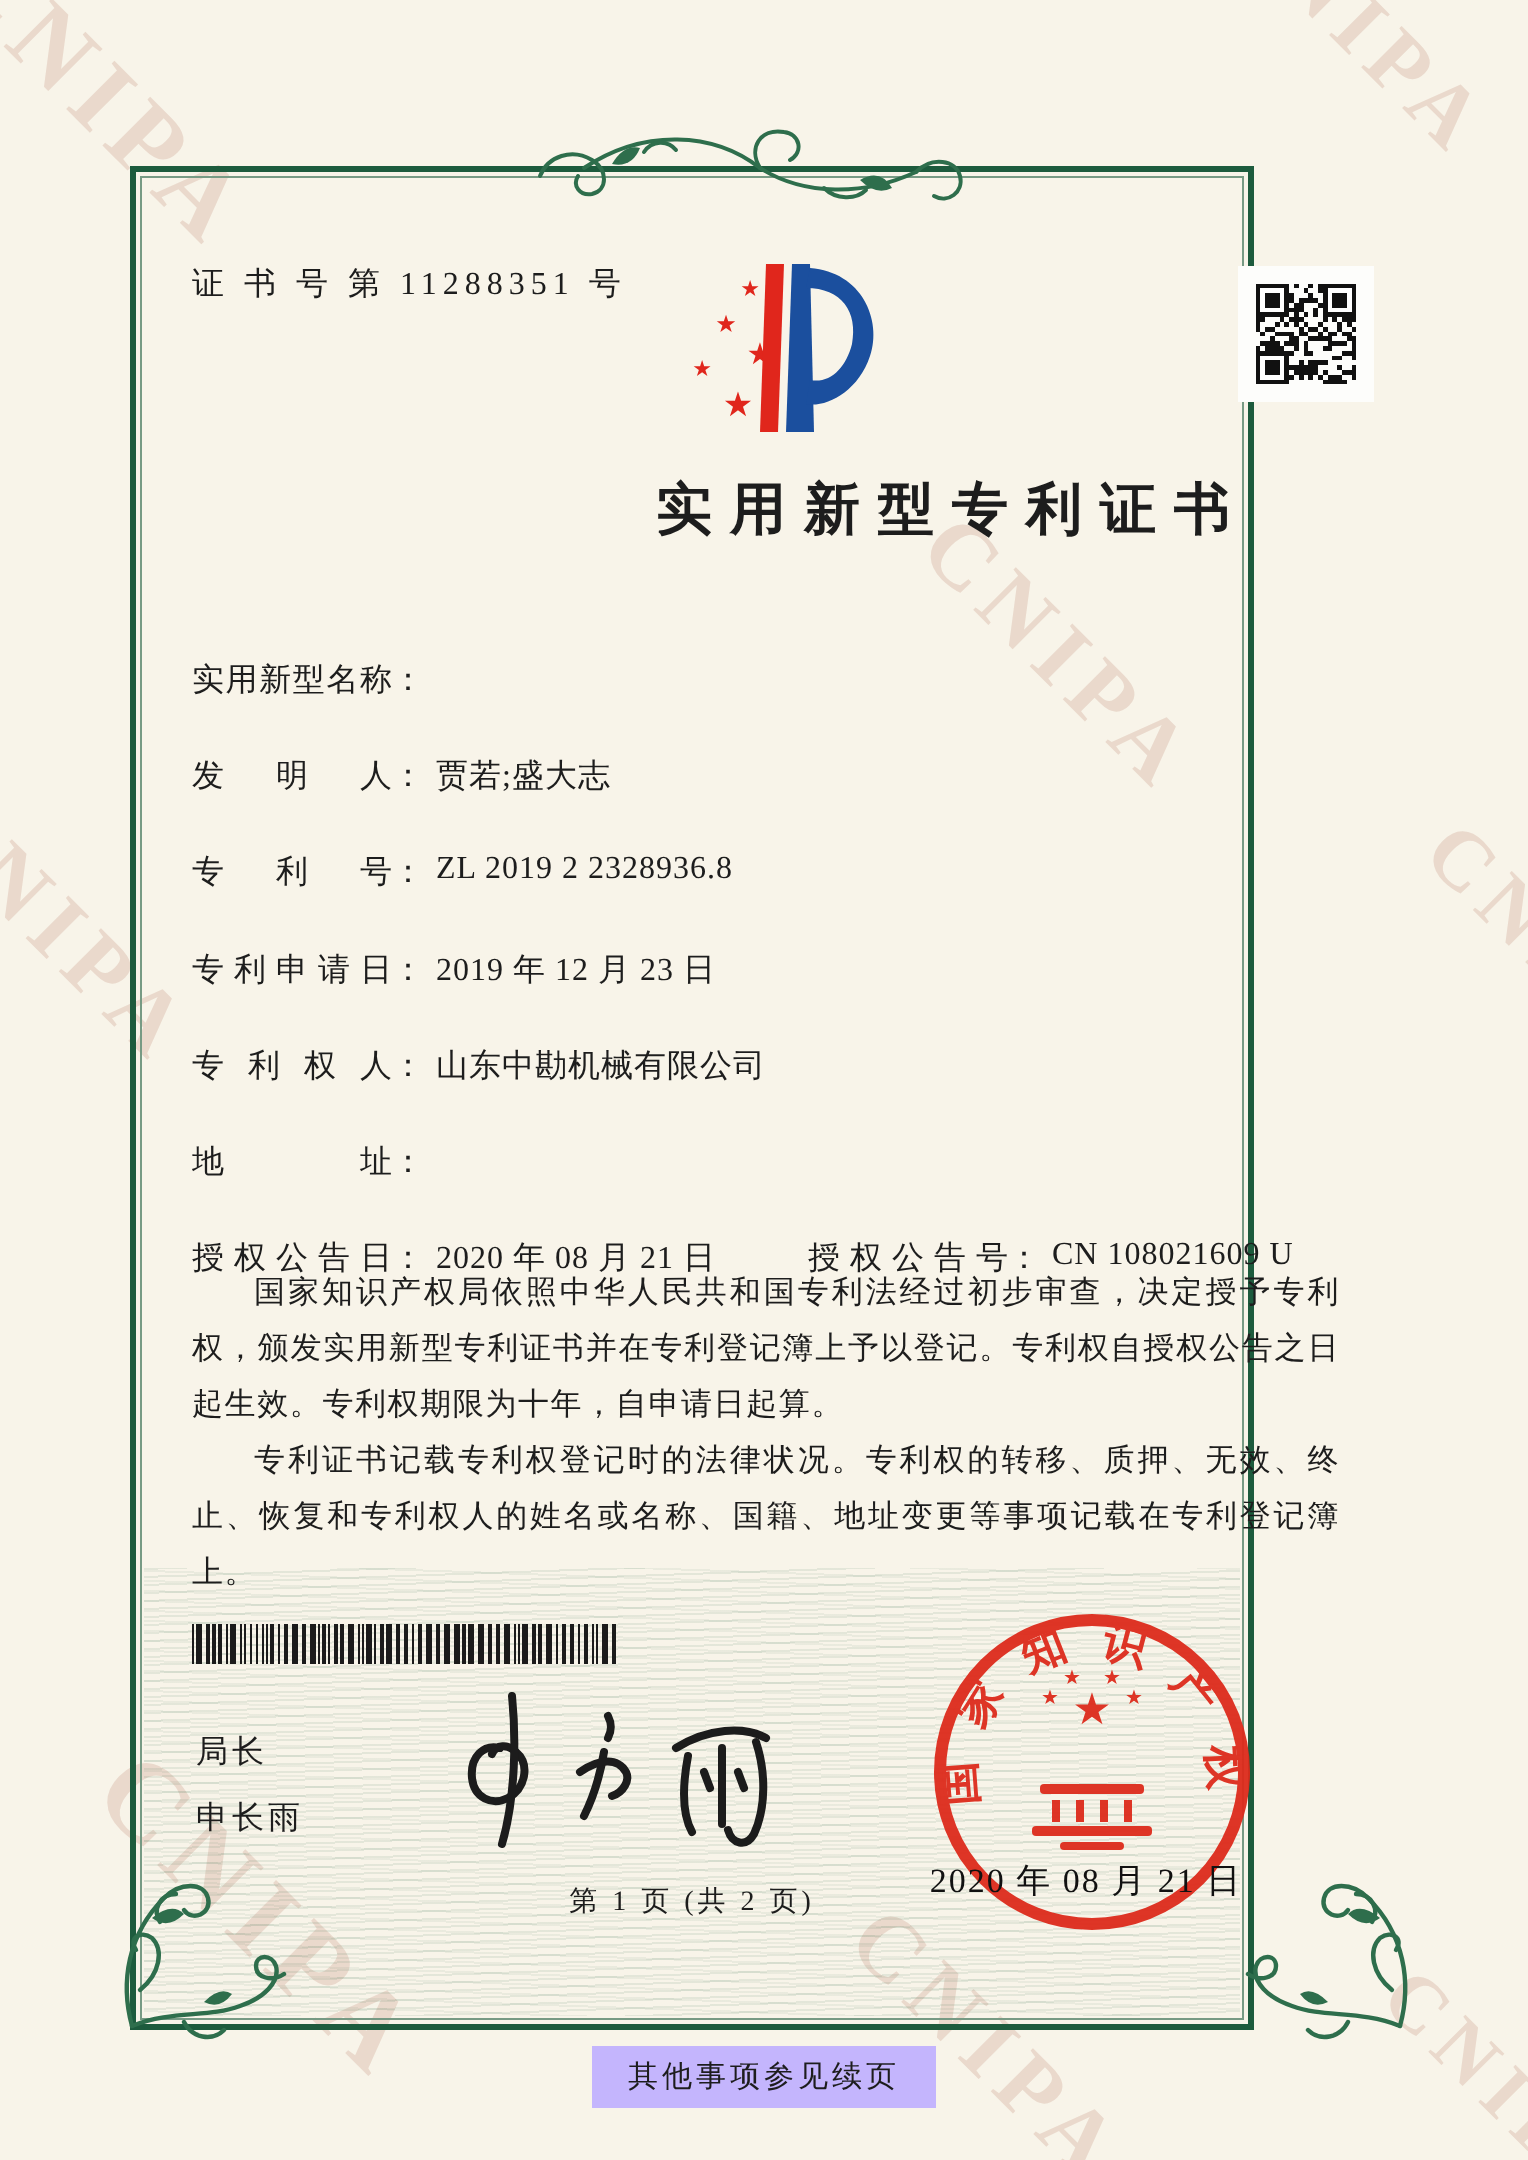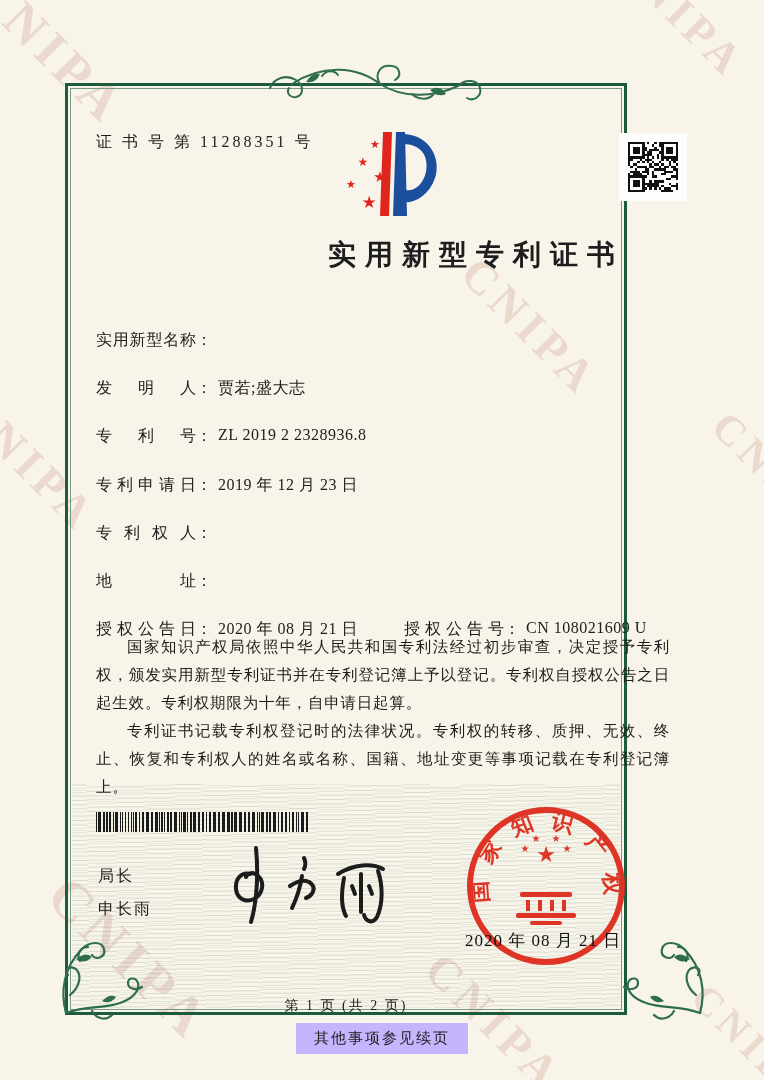--- a/index.html
+++ b/index.html
@@ -62,21 +62,21 @@
   .barcode{position:absolute;left:28px;top:726px;width:214px;height:20px;display:flex;
            align-items:stretch;overflow:hidden;z-index:2;}
   .barcode i{display:block;background:#1b1b1b;height:100%;flex:none;}
   .director{position:absolute;left:30px;top:780px;font-size:16px;z-index:2;
             font-family:"Liberation Sans","DejaVu Sans",sans-serif;}
   .director div{margin-bottom:12px;letter-spacing:2px;}
   .sig{position:absolute;left:152px;top:748px;z-index:3;}
   .seal{position:absolute;left:388px;top:710px;z-index:2;opacity:0.95;}
   .sealdate{position:absolute;left:375px;top:843px;width:200px;text-align:center;
             font-size:17px;letter-spacing:1px;color:#111;z-index:3;}
-  .pageinfo{position:absolute;left:0;right:0;top:911px;text-align:center;
+  .pageinfo{position:absolute;left:0;right:0;top:856px;text-align:center;
             font-size:14px;letter-spacing:2px;z-index:2;}
   
   .note{
     position:absolute;left:50%;top:1023px;transform:translateX(-50%);
     background:#c4b5fd;padding:6px 18px;font-size:15px;letter-spacing:2px;z-index:2;
   }
   .orn{position:absolute;z-index:2;}
   .orn-top{left:262px;top:54px;}
   .orn-bl{left:46px;top:935px;}
   .orn-br{left:610px;top:935px;transform:scaleX(-1);}
@@ -321,20 +321,21 @@
         <span class="val">ZL 2019 2 2328936.8</span>
     </div>
     <div class="row">
       <span class="lbl">专利申请日</span>
         <span class="colon">：</span>
         <span class="val">2019 年 12 月 23 日</span>
     </div>
     <div class="row">
       <span class="lbl">专利权人</span>
         <span class="colon">：</span>
+        <span class="val">山东中勘机械有限公司</span>
     </div>
     <div class="row">
       <span class="lbl">地址</span>
         <span class="colon">：</span>
     </div>
     <div class="row">
       <span class="lbl">授权公告日</span>
         <span class="colon">：</span>
         <span class="val val-date">2020 年 08 月 21 日</span>
         <span class="lbl">授权公告号</span>

